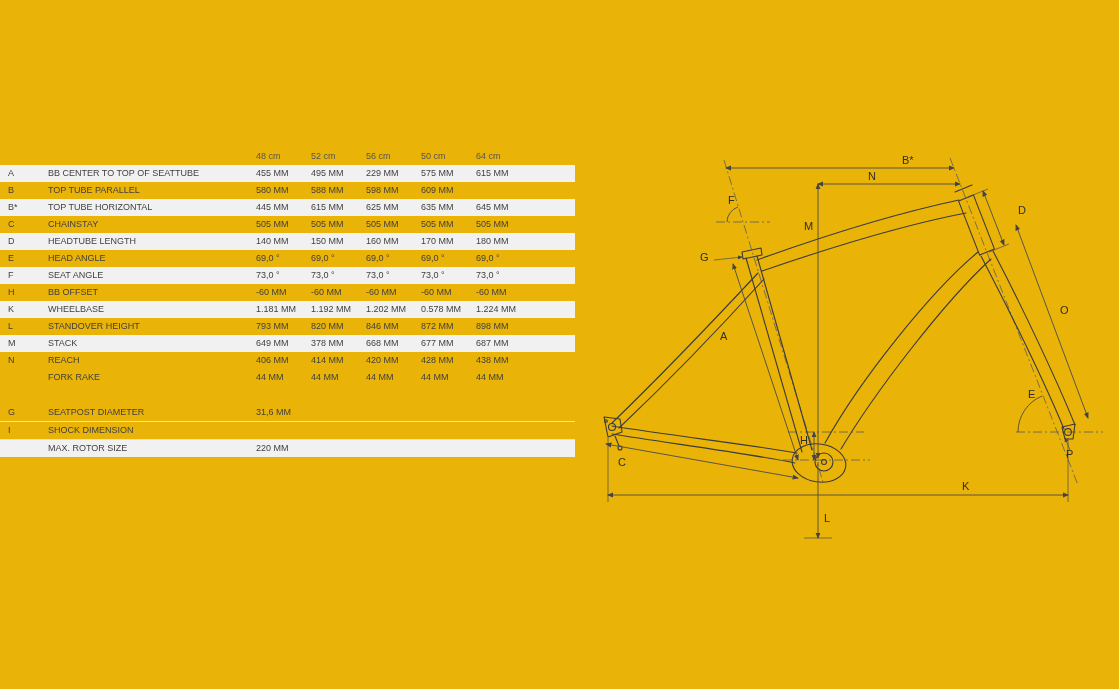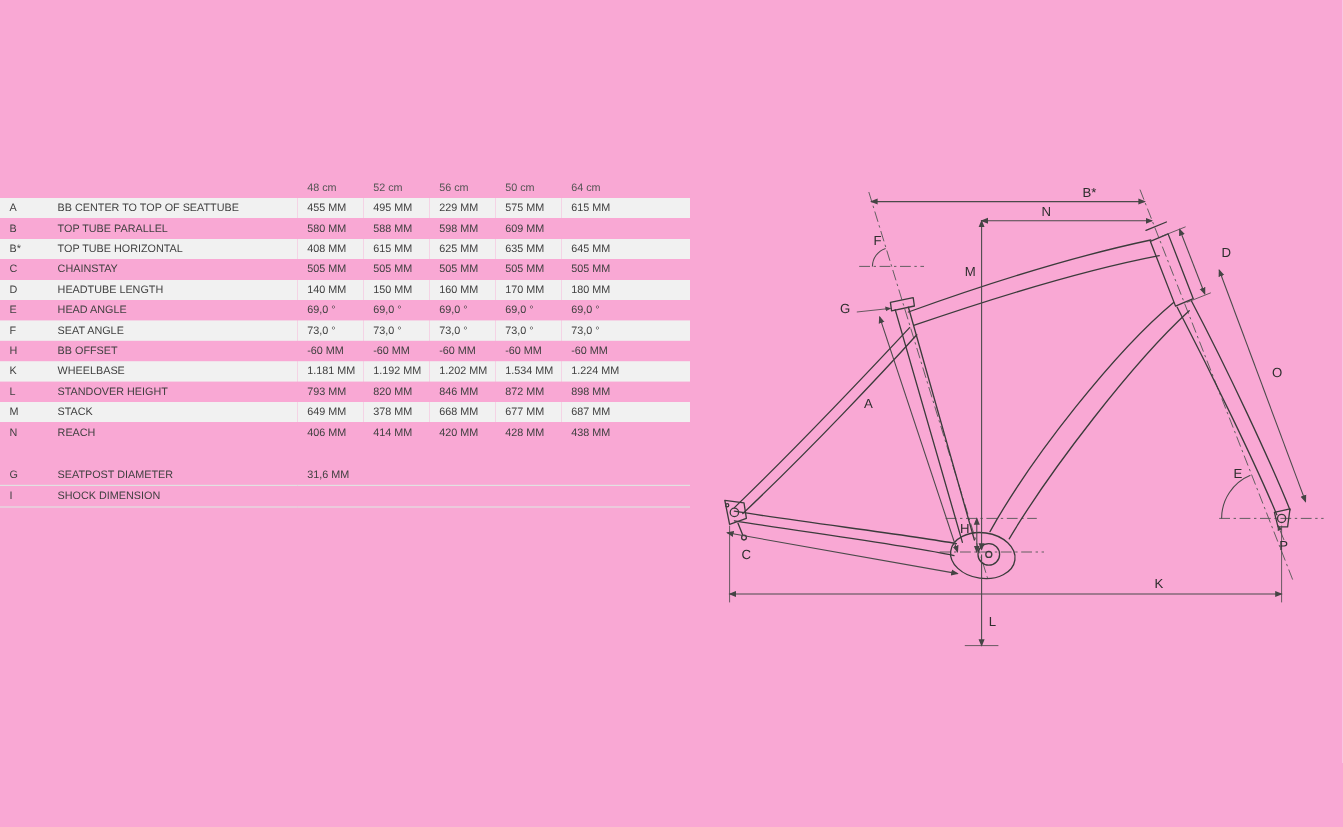--- a/index.html
+++ b/index.html
@@ -1,17 +1,17 @@
 <!DOCTYPE html>
 <html><head>
 <meta charset="utf-8">
 <style>
   html,body{margin:0;padding:0;background:#ffffff;}
   body{width:1119px;height:689px;font-family:"Liberation Sans",sans-serif;}
-  .page{position:relative;width:1119px;height:689px;background:#f9a8d4;overflow:hidden;}
+  .page{position:relative;width:1119px;height:689px;background:#eab308;overflow:hidden;}
 
   
   .geometry-panel{position:absolute;left:0;top:148px;width:576px;}
   .geo-table{border-collapse:collapse;table-layout:fixed;width:575px;}
   .geo-table td,.geo-table th{
     font-size:9px;height:17px;line-height:17px;padding:0 0 0 8px;
     text-align:left;white-space:nowrap;overflow:hidden;
     font-weight:normal;color:#3f3f3f;vertical-align:middle;
   }
   .geo-table thead th{color:#555;}
@@ -69,21 +69,21 @@
             <td>TOP TUBE PARALLEL</td>
             <td>580 MM</td>
             <td>588 MM</td>
             <td>598 MM</td>
             <td>609 MM</td>
             <td></td>
           </tr>
           <tr class="shaded">
             <td>B*</td>
             <td>TOP TUBE HORIZONTAL</td>
-            <td>408 MM</td>
+            <td>445 MM</td>
             <td>615 MM</td>
             <td>625 MM</td>
             <td>635 MM</td>
             <td>645 MM</td>
           </tr>
           <tr>
             <td>C</td>
             <td>CHAINSTAY</td>
             <td>505 MM</td>
             <td>505 MM</td>
@@ -126,21 +126,21 @@
             <td>-60 MM</td>
             <td>-60 MM</td>
             <td>-60 MM</td>
           </tr>
           <tr class="shaded">
             <td>K</td>
             <td>WHEELBASE</td>
             <td>1.181 MM</td>
             <td>1.192 MM</td>
             <td>1.202 MM</td>
-            <td>1.534 MM</td>
+            <td>0.578 MM</td>
             <td>1.224 MM</td>
           </tr>
           <tr>
             <td>L</td>
             <td>STANDOVER HEIGHT</td>
             <td>793 MM</td>
             <td>820 MM</td>
             <td>846 MM</td>
             <td>872 MM</td>
             <td>898 MM</td>
@@ -156,39 +156,53 @@
           </tr>
           <tr>
             <td>N</td>
             <td>REACH</td>
             <td>406 MM</td>
             <td>414 MM</td>
             <td>420 MM</td>
             <td>428 MM</td>
             <td>438 MM</td>
           </tr>
+          <tr>
+            <td></td>
+            <td>FORK RAKE</td>
+            <td>44 MM</td>
+            <td>44 MM</td>
+            <td>44 MM</td>
+            <td>44 MM</td>
+            <td>44 MM</td>
+          </tr>
         </tbody>
     </table>
 
     <table class="geo-table spec-table">
       <colgroup>
         <col style="width:40px">
           <col style="width:208px">
           <col style="width:327px">
       </colgroup>
       <tbody id="spec-body">
           <tr>
             <td>G</td>
             <td>SEATPOST DIAMETER</td>
             <td>31,6 MM</td>
           </tr>
           <tr class="bordered">
             <td>I</td>
             <td>SHOCK DIMENSION</td>
             <td></td>
+          </tr>
+          <tr class="shaded">
+            <td></td>
+            <td>MAX. ROTOR SIZE</td>
+            <td>220 MM</td>
           </tr>
         </tbody>
     </table>
   </div>
 
   <div class="diagram-panel">
     <svg viewBox="0 0 541 420" width="541" height="420">
       <defs>
         <marker id="ah" viewBox="0 0 10 10" refX="8.5" refY="5" markerWidth="7" markerHeight="7" orient="auto-start-reverse">
           <path d="M0,1 L10,5 L0,9 Z" fill="#444"></path>

